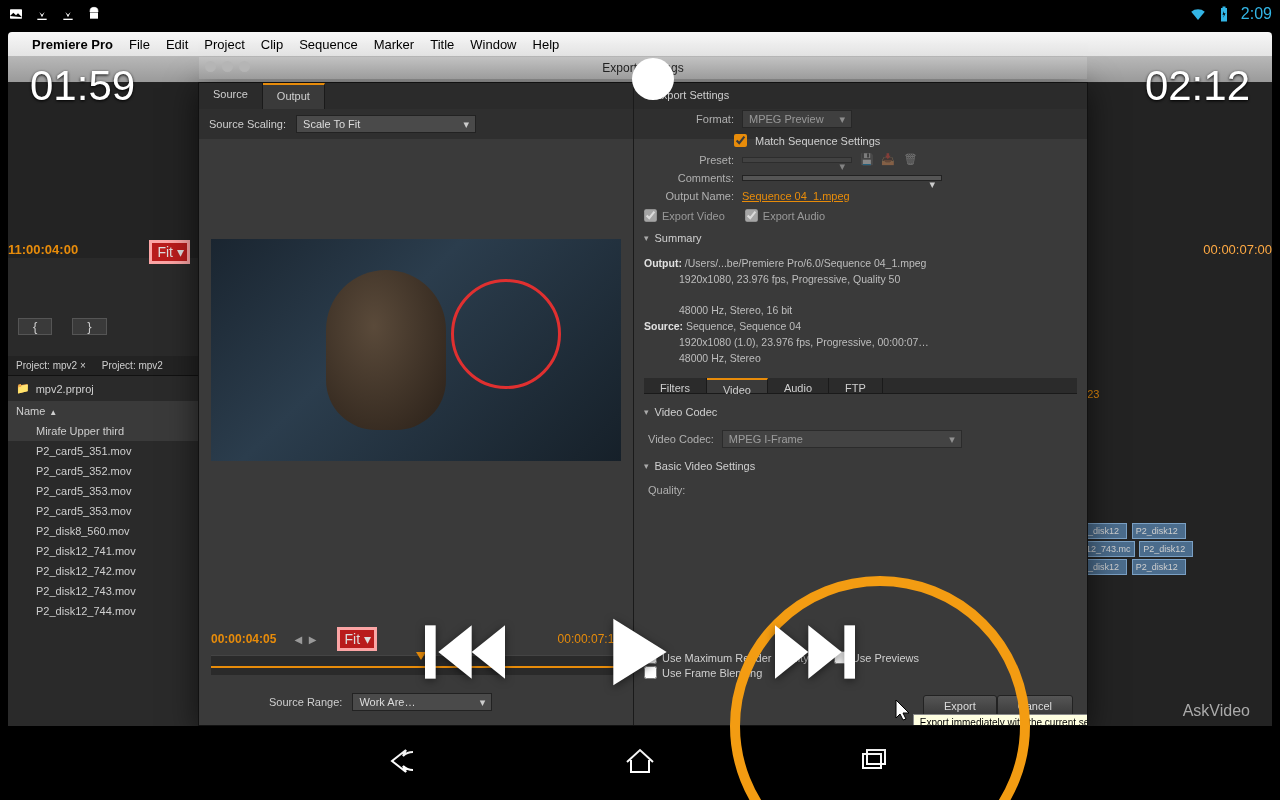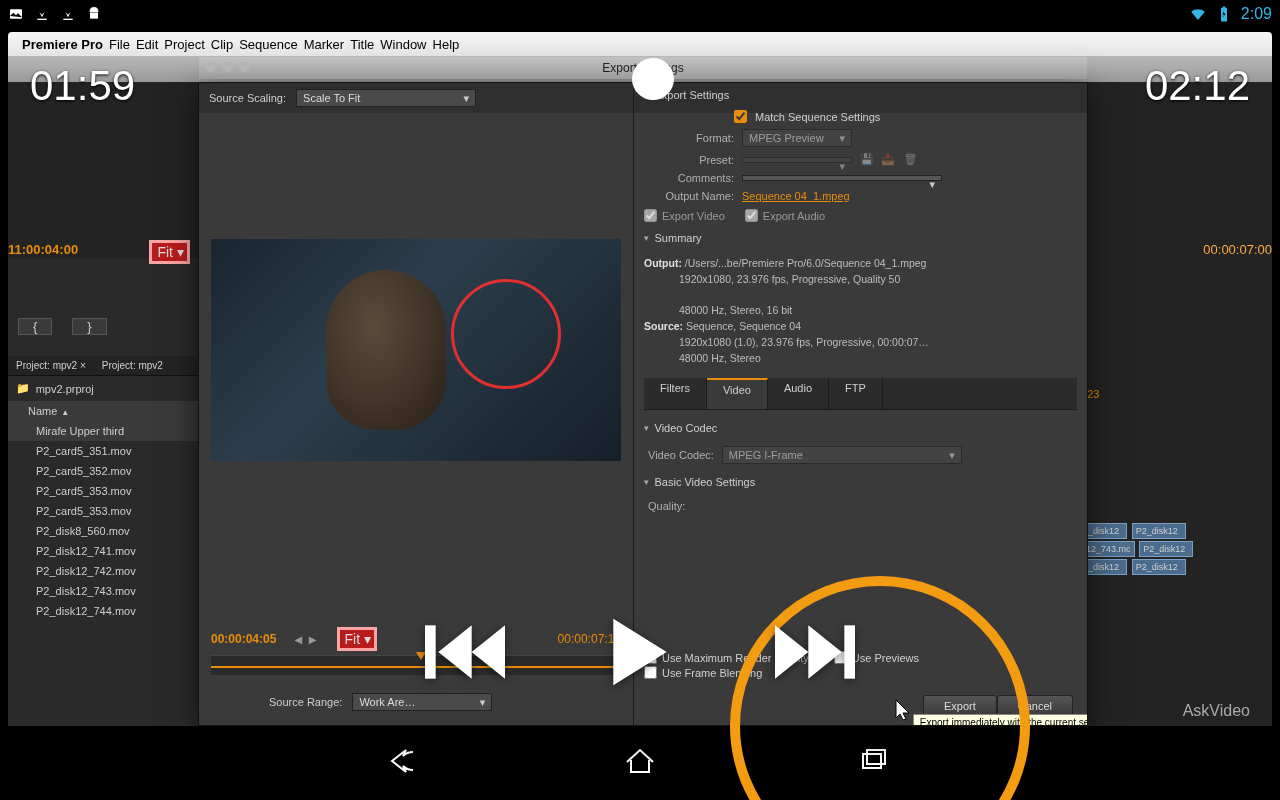--- a/index.html
+++ b/index.html
@@ -11,21 +11,21 @@
 .android-status .right { margin-left:auto; display:flex; gap:8px; align-items:center; color:#33b5e5; }
 .android-status .clock { color:#33b5e5; font-size:16px; }
 .status-icon { width:16px; height:16px; fill:#fff; }
 .wifi-icon,.bat-icon { width:18px; height:18px; fill:#33b5e5; }
 
 
 .video-area { position:relative; width:1280px; height:698px; background:#000; }
 .video-frame { position:absolute; inset:0; }
 
 
-.mac-menubar { position:absolute; top:4px; left:8px; right:8px; height:24px; background:linear-gradient(#f7f7f7,#e4e4e4); display:flex; align-items:center; padding:0 8px; font-size:13px; color:#000; gap:6px; border-radius:4px 4px 0 0; }
+.mac-menubar { position:absolute; top:4px; left:8px; right:8px; height:24px; background:linear-gradient(#f7f7f7,#e4e4e4); display:flex; align-items:center; padding:0 8px; font-size:13px; color:#000; gap:16px; border-radius:4px 4px 0 0; }
 .mac-menubar .apple { font-size:15px; }
 .mac-menubar .app { font-weight:bold; }
 
 
 .path-bar { position:absolute; top:28px; left:8px; right:8px; height:26px; background:linear-gradient(#b8b8b8,#9a9a9a); display:flex; align-items:center; justify-content:center; font-size:11px; color:#333; font-style:italic; }
 
 
 .app-bg { position:absolute; top:54px; left:8px; right:8px; bottom:0; background:#232323; }
 
 
@@ -59,37 +59,37 @@
 .section-hdr { display:flex; align-items:center; gap:6px; font-size:11px; color:#cfcfcf; padding:6px 10px; }
 .section-hdr:before{content:"▾";font-size:9px;color:#aaa;}
 .form-row{display:flex;align-items:center;font-size:11px;color:#cfcfcf;padding:3px 10px 3px 100px;gap:8px;}
 .form-row .lbl{width:92px;text-align:right;margin-left:-92px;color:#b0b0b0;}
 .form-row .val-link{color:#e88c0a;text-decoration:underline;}
 .form-row input[type=checkbox]{accent-color:#e88c0a;}
 .chk-row{display:flex;gap:20px;padding:4px 10px;font-size:11px;color:#999;}
 .chk-row label{display:flex;align-items:center;gap:5px;}
 .summary-box{margin:2px 10px;padding:4px 0;font-size:10.5px;color:#bdbdbd;line-height:1.5;}
 .summary-box .k{color:#e0e0e0;font-weight:bold;}
-.sub-tabs{display:flex;background:#2b2b2b;margin:8px 10px 0;height:32px;border-bottom:1px solid #1a1a1a;}
+.sub-tabs{display:flex;background:#2b2b2b;margin:8px 10px 0;height:16px;border-bottom:1px solid #1a1a1a;}
 .sub-tabs .tab{font-size:11px;padding:4px 16px;}
 .field-row{display:flex;align-items:center;font-size:11px;color:#b0b0b0;padding:6px 14px;gap:8px;}
 .btm-checks{position:absolute;bottom:44px;left:10px;right:10px;font-size:11px;color:#cfcfcf;}
 .btm-checks label{display:inline-flex;align-items:center;gap:5px;margin-right:22px;}
 .dlg-buttons{position:absolute;bottom:8px;right:14px;display:flex;gap:0;}
 .dlg-buttons .mbtn{font-size:11px;color:#ddd;background:linear-gradient(#555,#3a3a3a);border:1px solid #222;padding:4px 20px;border-radius:3px;}
 .meta-btn{position:absolute;bottom:8px;left:14px;}
 .tooltip{position:absolute;bottom:-14px;right:-50px;background:#ffffe1;border:1px solid #888;font-size:10px;color:#000;padding:2px 6px;white-space:nowrap;}
 
 
 .left-col{position:absolute;left:8px;top:230px;width:190px;bottom:0;background:#2a2a2a;font-size:11px;color:#cfcfcf;}
 .left-col .tc{position:absolute;top:-16px;left:0;color:#e88c0a;font-size:13px;font-weight:bold;}
 .left-col .proj-tabs{display:flex;background:#232323;border-bottom:1px solid #111;margin-top:98px;}
 .left-col .proj-tabs span{padding:4px 8px;font-size:10px;}
 .left-col .crumb{padding:6px 8px;display:flex;align-items:center;gap:6px;}
-.left-col .name-hdr{background:#3a3a3a;padding:4px 20px;display:flex;align-items:flex-end;gap:4px;}
+.left-col .name-hdr{background:#3a3a3a;padding:4px 8px;display:flex;align-items:flex-end;gap:4px;}
 .left-col .file{padding:4px 8px 4px 28px;}
 .left-col .file.sel{background:#3a3a3a;}
 .left-col .fit-row{position:absolute;top:-14px;right:8px;}
 .bracket-row{position:absolute;top:60px;left:10px;display:flex;gap:20px;}
 .bracket{background:#3a3a3a;border:1px solid #555;padding:0 14px;font-size:13px;color:#ccc;}
 
 
 .right-bg{position:absolute;right:8px;top:230px;width:200px;bottom:0;background:#232323;font-size:10px;color:#cfcfcf;}
 .right-bg .tc{position:absolute;top:-16px;right:0;color:#ffaa44;font-size:13px;}
 .right-bg .clip{background:#4b6c8c;border:1px solid #7aa0c4;padding:2px 3px;margin:1px;display:inline-block;min-width:54px;font-size:9px;}
@@ -213,20 +213,24 @@
 
     <div class="dialog">
       <div class="dialog-title">
         <div class="traffic">
             <span></span>
             <span></span>
             <span></span>
           </div>
         <span>Export Settings</span>
       </div>
+      <div class="tabs">
+        <div class="tab">Source</div>
+        <div class="tab active">Output</div>
+      </div>
       <div class="scaling-row">
         <span>Source Scaling:</span>
         <span class="select">Scale To Fit</span>
       </div>
 
       <div class="preview-img">
         <div class="face"></div>
         <div class="red-ring"></div>
       </div>
 
@@ -243,26 +247,26 @@
           </div>
       </div>
       <div class="source-range">
         <span>Source Range:</span>
         <span class="select" style="min-width:140px">Work Are…</span>
       </div>
 
       <div class="rpane">
         <div class="section-hdr">Export Settings</div>
         <div class="form-row">
+            <span class="lbl">Format:</span>
+            <span class="select" style="min-width:110px;opacity:.6">MPEG Preview</span>
+          </div>
+        <div class="form-row">
             <input type="checkbox" checked="" style="">
             <span>Match Sequence Settings</span>
-          </div>
-        <div class="form-row">
-            <span class="lbl">Format:</span>
-            <span class="select" style="min-width:110px;opacity:.6">MPEG Preview</span>
           </div>
         <div class="form-row">
             <span class="lbl">Preset:</span>
             <span class="select" style="min-width:110px;opacity:.5"> </span>
           <span style="opacity:.4">💾</span>
           <span style="opacity:.4">📥</span>
           <span style="opacity:.4">🗑</span>
         </div>
         <div class="form-row">
             <span class="lbl">Comments:</span>

